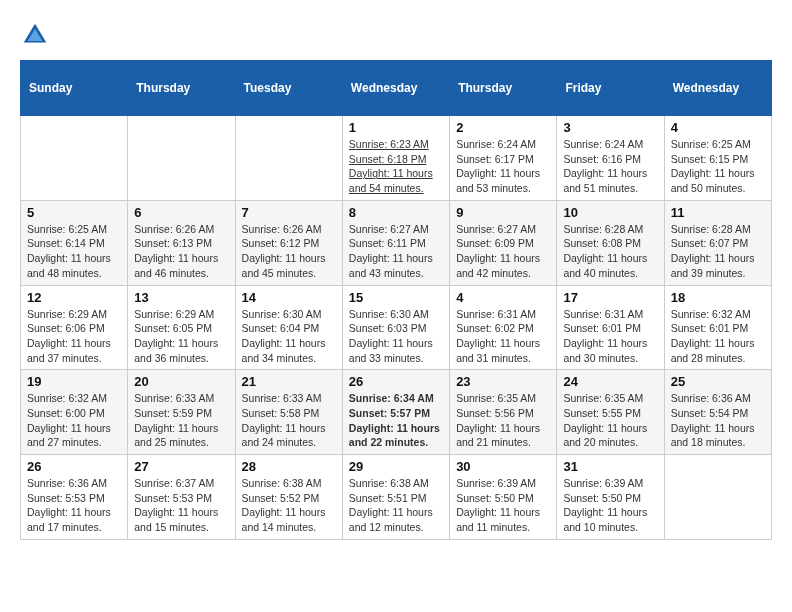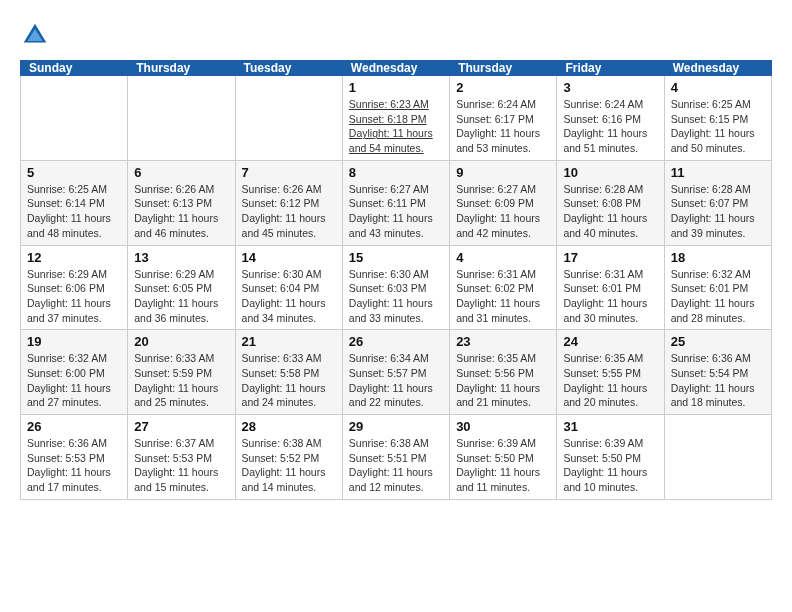--- a/index.html
+++ b/index.html
@@ -48,21 +48,21 @@
     }
     .calendar {
       width: 100%;
       border-collapse: collapse;
       font-size: 11px;
     }
     .calendar th {
       background: #1a5fa8;
       color: #fff;
       text-align: left;
-      padding: 0 8px;
+      padding: 20px 8px;
       font-size: 12px;
       font-weight: bold;
       border: 1px solid #1a5fa8;
     }
     .calendar td {
       border: 1px solid #ccc;
       vertical-align: top;
       padding: 4px 6px;
       width: calc(100% / 7);
       height: 80px;
@@ -271,21 +271,21 @@
         </td>
         <td>
           <div class="day-number">21</div>
           <div class="day-info" style="white-space: pre-line;">Sunrise: 6:33 AM
 Sunset: 5:58 PM
 Daylight: 11 hours
 and 24 minutes.</div>
         </td>
         <td>
           <div class="day-number">26</div>
-          <div class="day-info" style="white-space: pre-line;">Sunrise: 6:34 AM
+          <div class="day-info" style="white-space: pre-line; font-weight: bold;">Sunrise: 6:34 AM
 Sunset: 5:57 PM
 Daylight: 11 hours
 and 22 minutes.</div>
         </td>
         <td>
           <div class="day-number">23</div>
           <div class="day-info" style="white-space: pre-line;">Sunrise: 6:35 AM
 Sunset: 5:56 PM
 Daylight: 11 hours
 and 21 minutes.</div>

